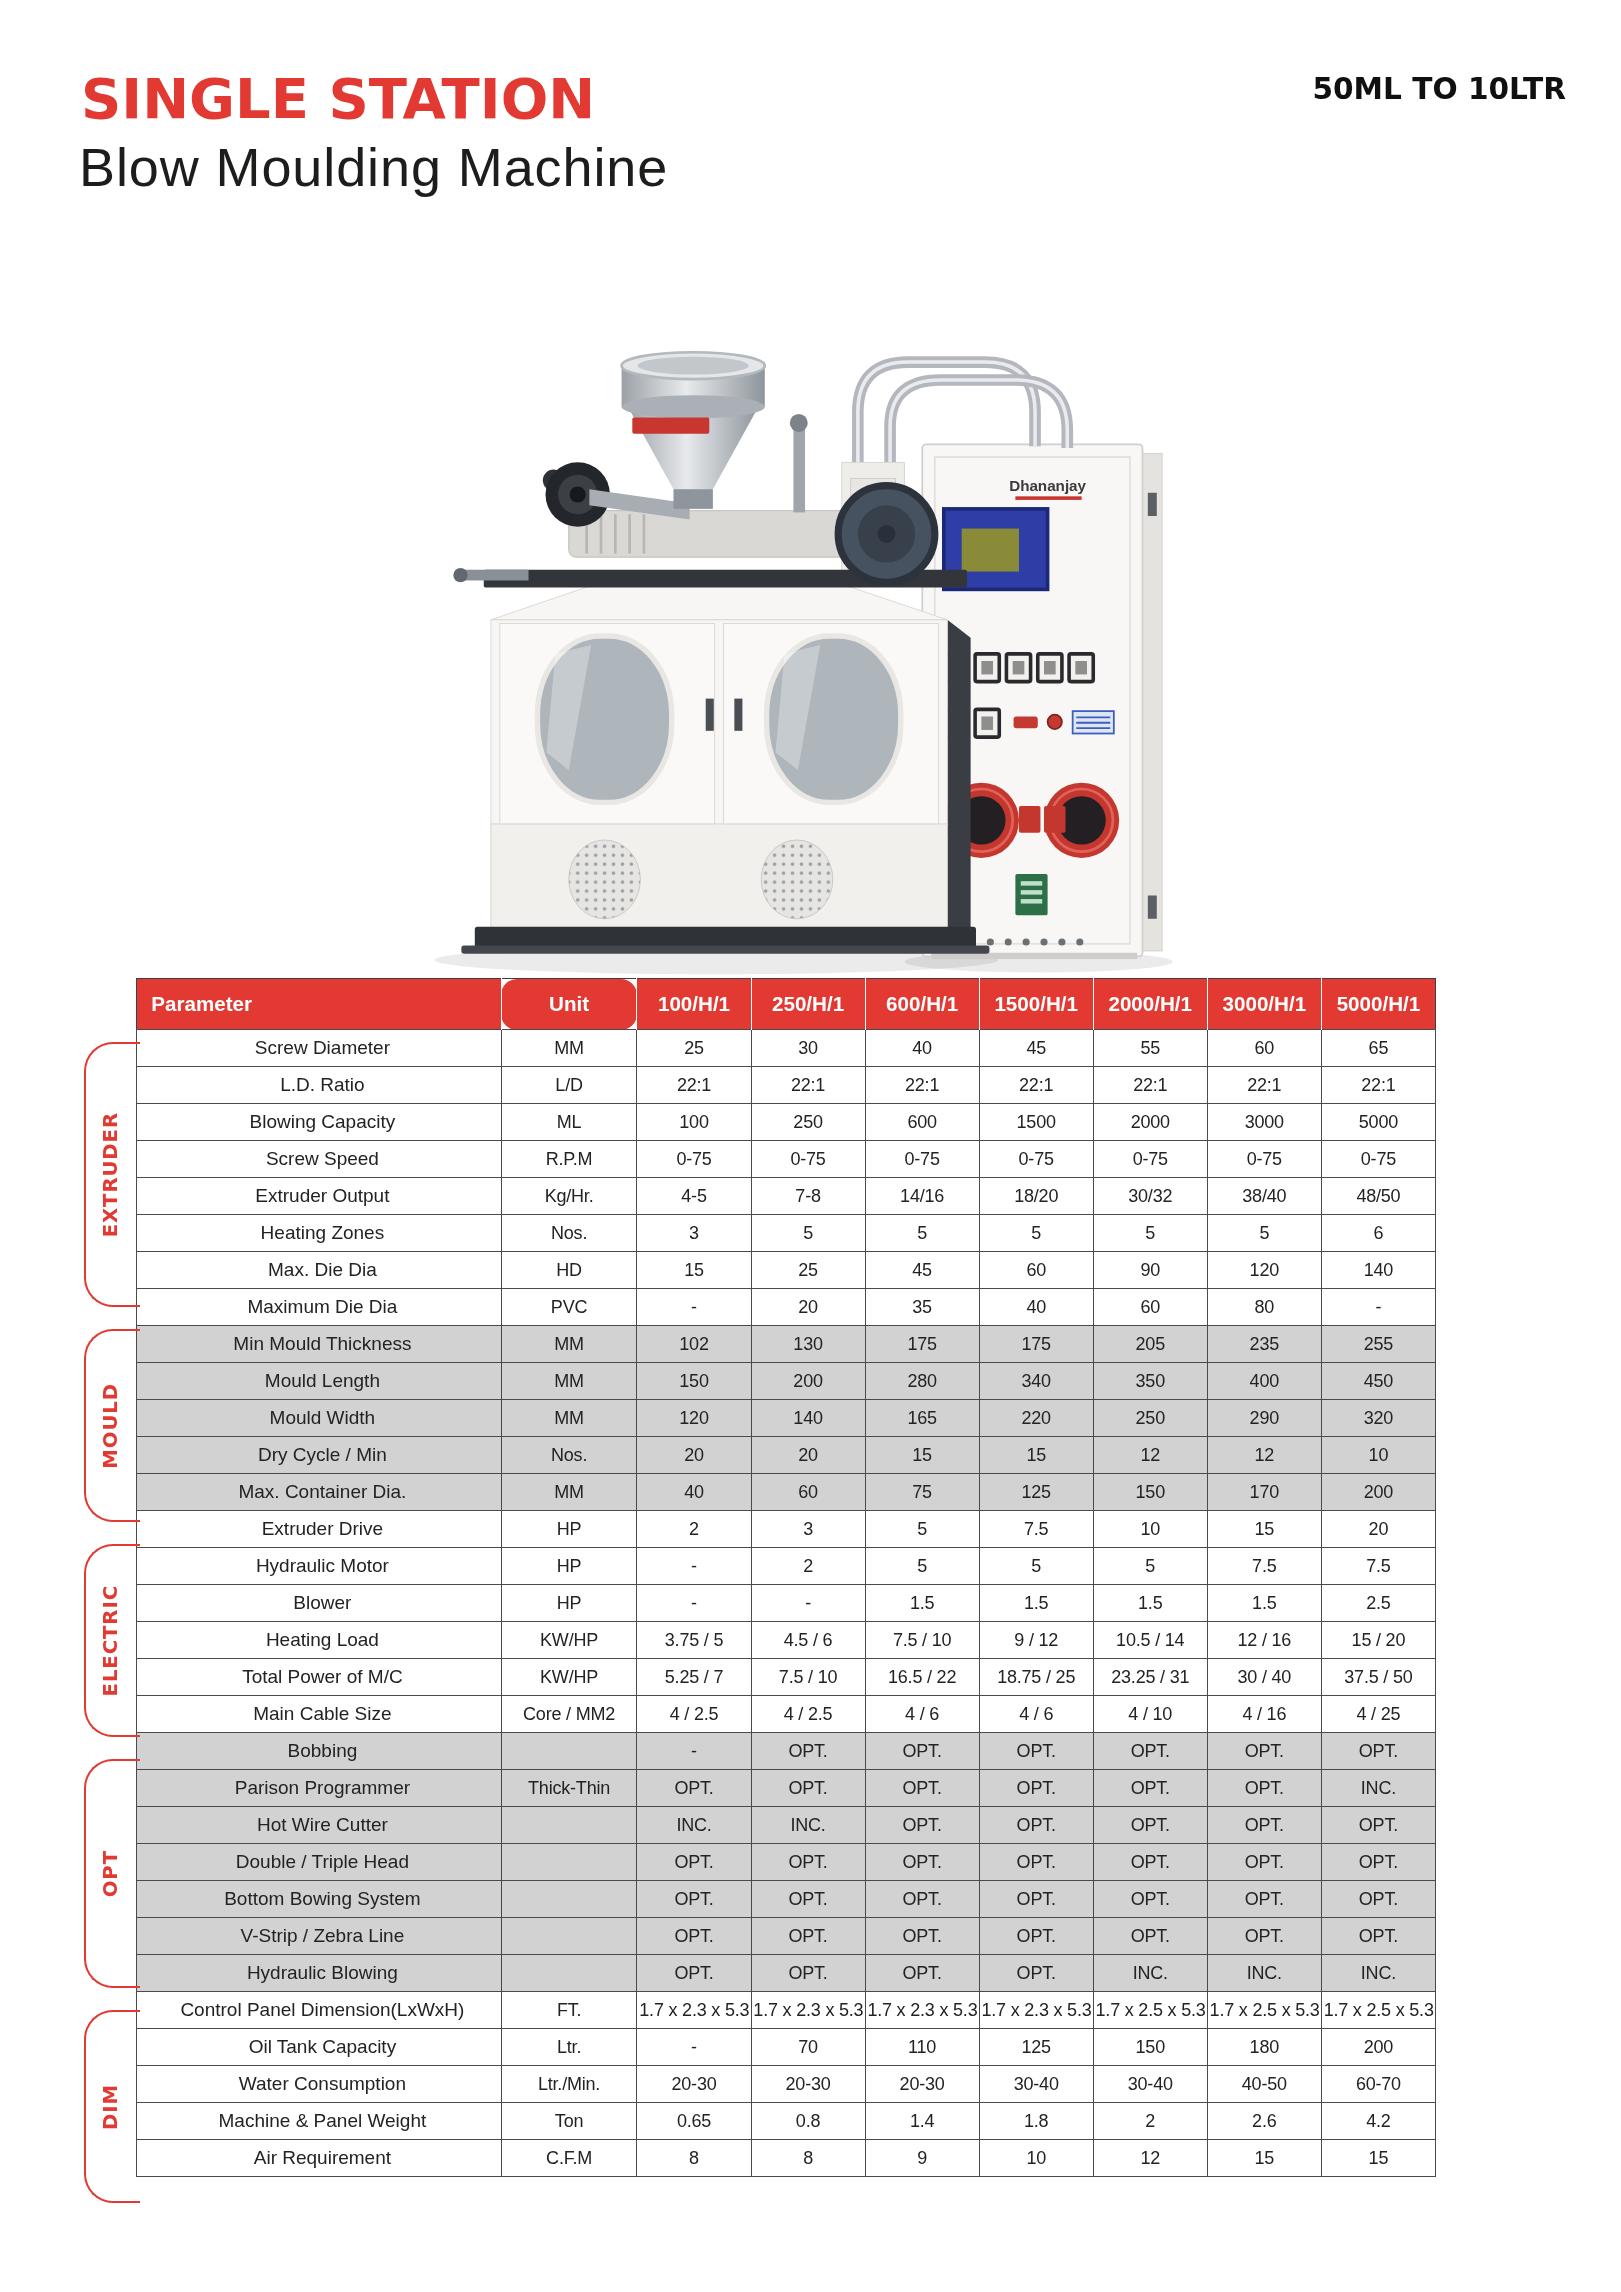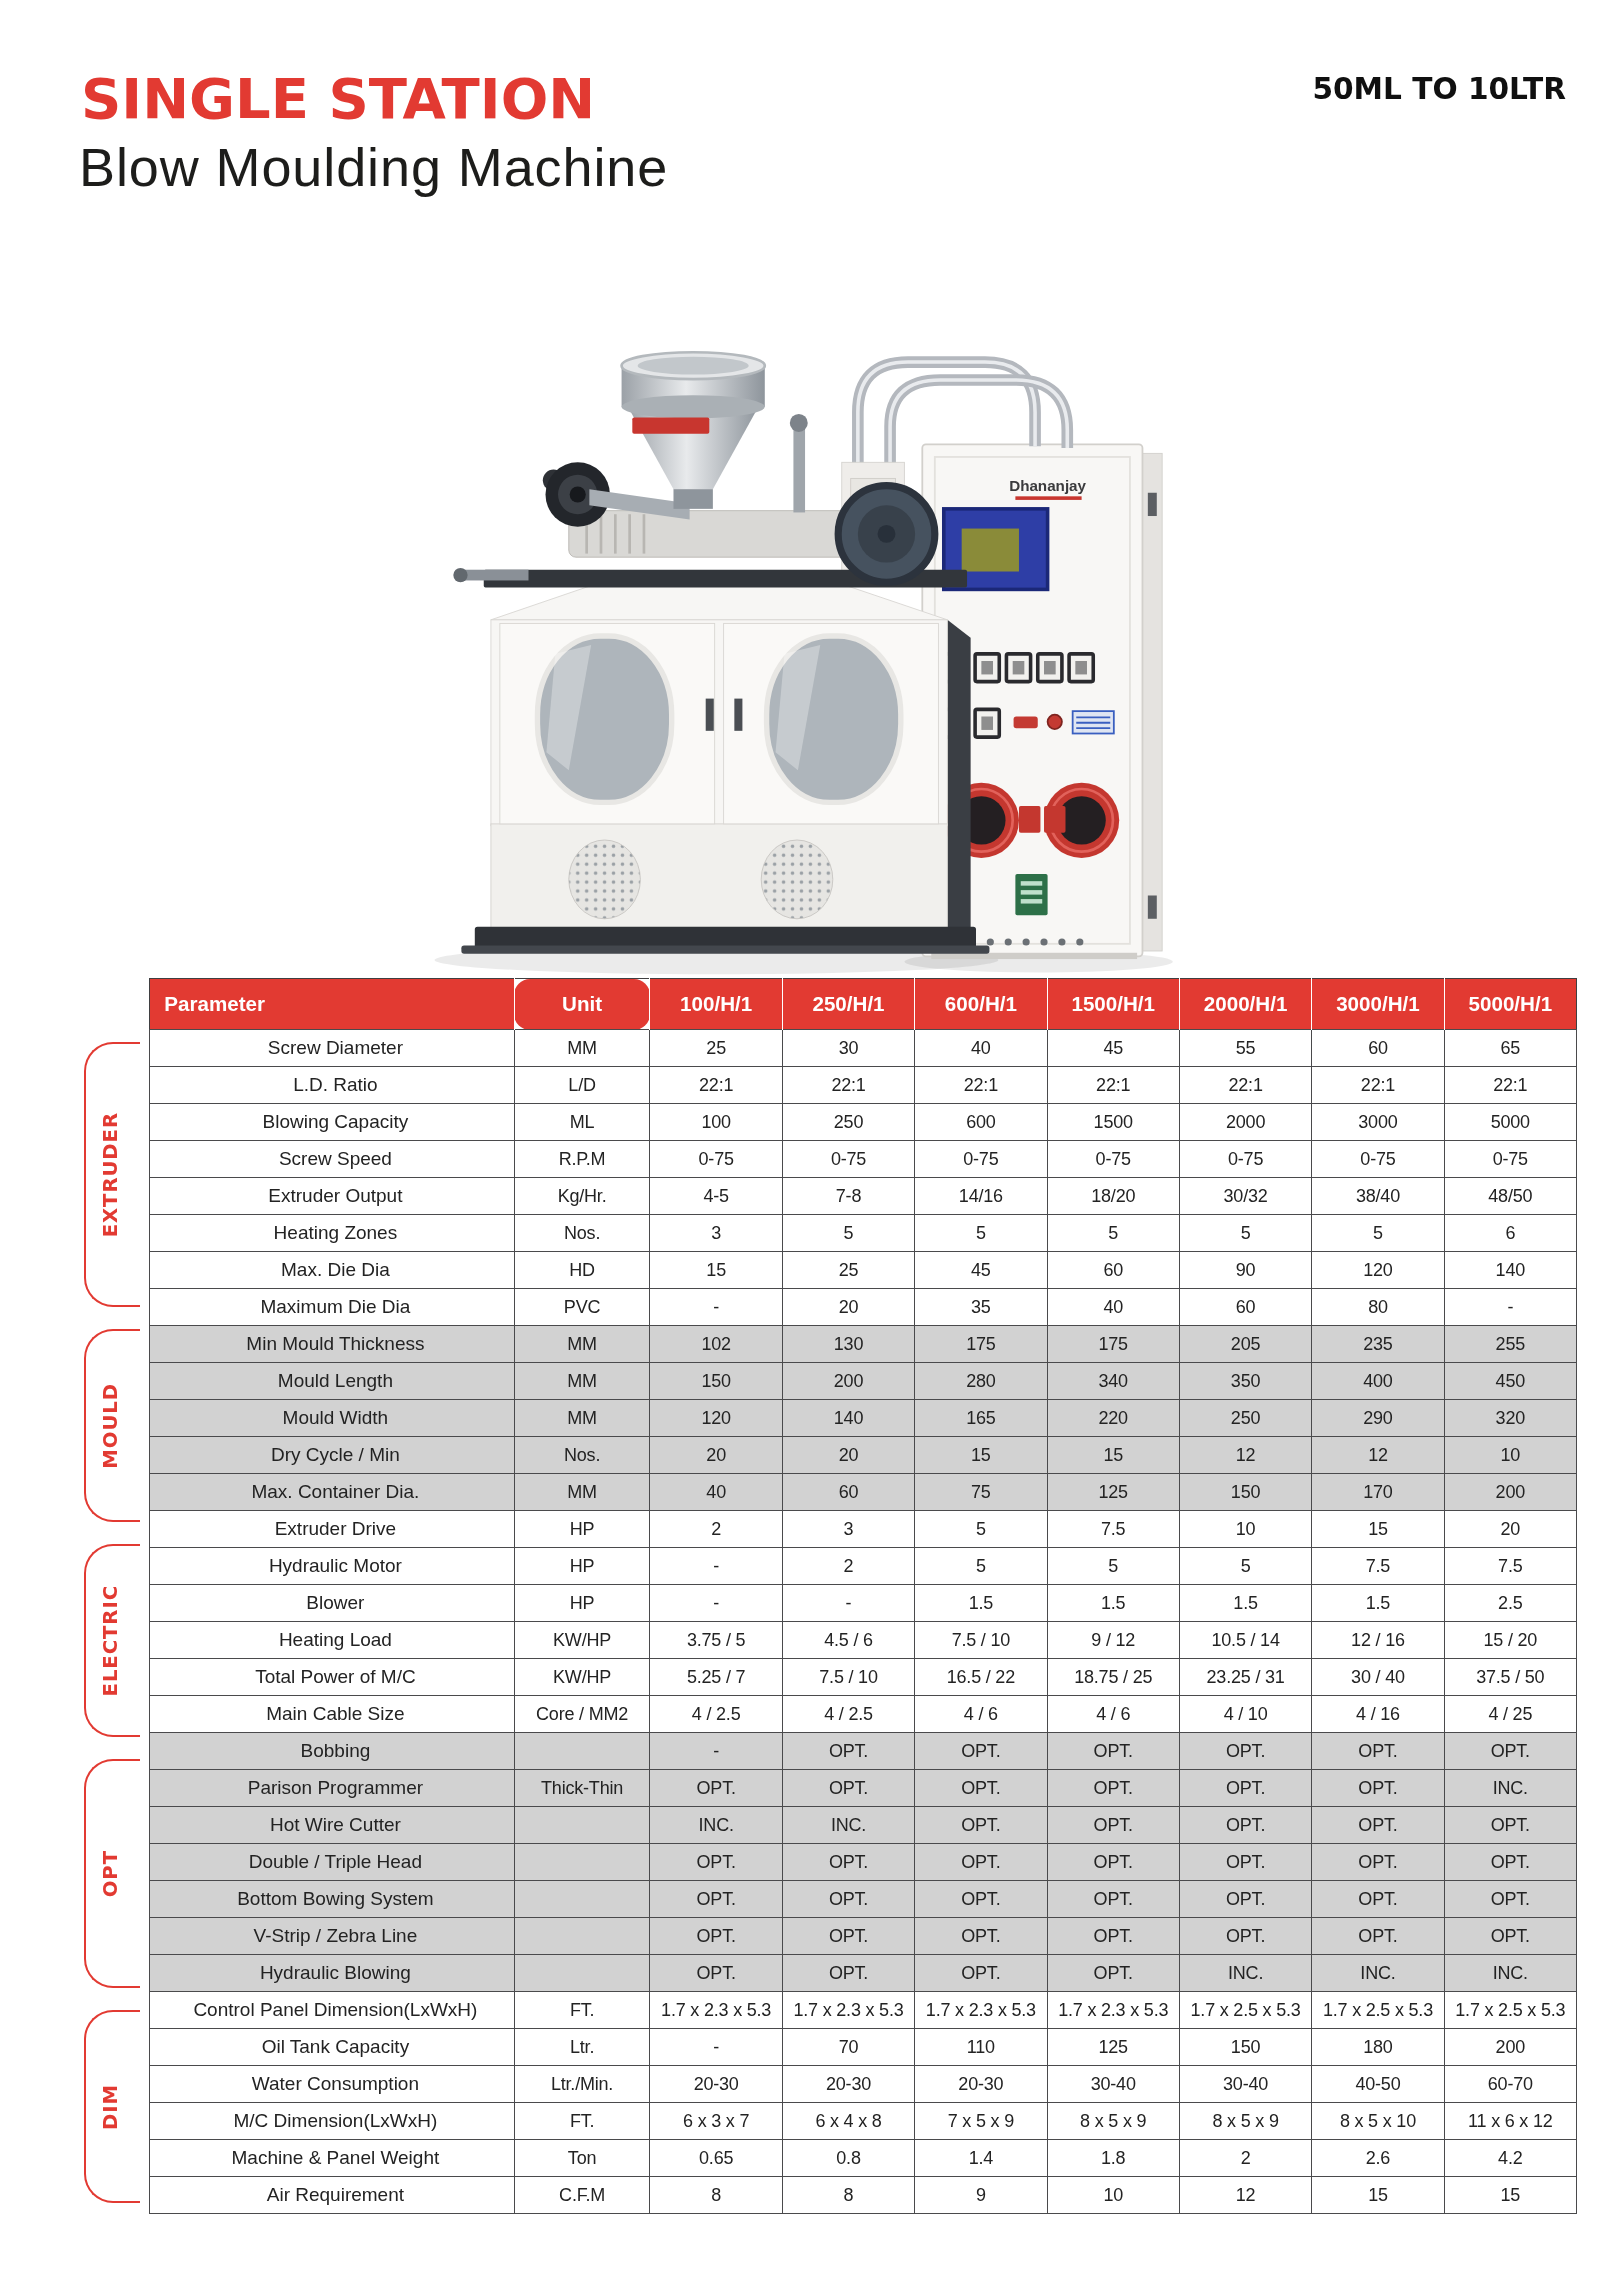--- a/index.html
+++ b/index.html
@@ -26,21 +26,21 @@
   }
   .capacity{
     position:absolute;right:56px;top:72px;
     font-size:29.6px;font-weight:800;color:#101010;letter-spacing:0px;
     font-family:"DejaVu Sans","Liberation Sans",sans-serif;
   }
   
   .machine{position:absolute;left:421px;top:269px;width:752px;height:716px;}
   
   table.spec{
-    position:absolute;left:149px;top:978px;width:1428px;
+    position:absolute;left:136px;top:978px;width:1300px;
     border-collapse:collapse;table-layout:fixed;
     border:1.8px solid #3F3F41;
   }
   table.spec th{
     background:var(--red);color:#fff;font-weight:700;font-size:20.6px;
     height:50px;padding:0 5.4px;border-right:1.8px solid #fff;
     overflow:hidden;white-space:nowrap;
   }
   table.spec th:last-child{border-right:none;}
   table.spec th.param-col{text-align:left;padding-left:14.3px;}
@@ -560,31 +560,20 @@
       <tr>
         <td class="param">Water Consumption</td>
         <td>Ltr./Min.</td>
         <td>20-30</td>
         <td>20-30</td>
         <td>20-30</td>
         <td>30-40</td>
         <td>30-40</td>
         <td>40-50</td>
         <td>60-70</td>
-      </tr>
-      <tr>
-        <td class="param">M/C Dimension(LxWxH)</td>
-        <td>FT.</td>
-        <td>6 x 3 x 7</td>
-        <td>6 x 4 x 8</td>
-        <td>7 x 5 x 9</td>
-        <td>8 x 5 x 9</td>
-        <td>8 x 5 x 9</td>
-        <td>8 x 5 x 10</td>
-        <td>11 x 6 x 12</td>
       </tr>
       <tr>
         <td class="param">Machine &amp; Panel Weight</td>
         <td>Ton</td>
         <td>0.65</td>
         <td>0.8</td>
         <td>1.4</td>
         <td>1.8</td>
         <td>2</td>
         <td>2.6</td>

